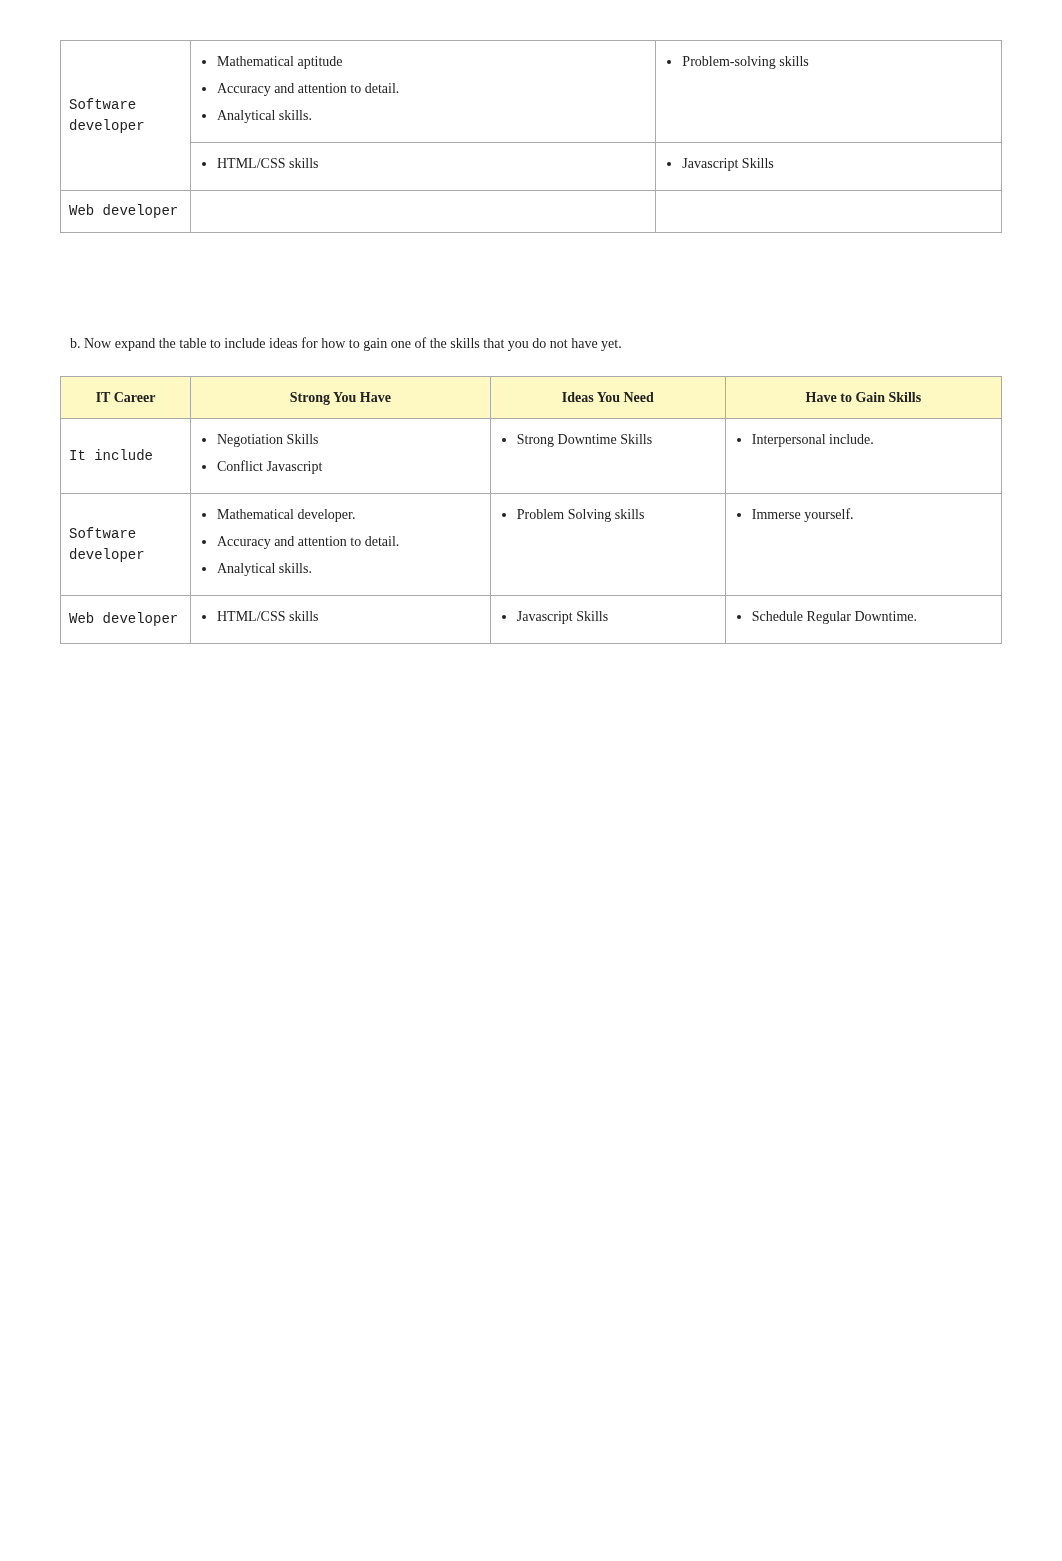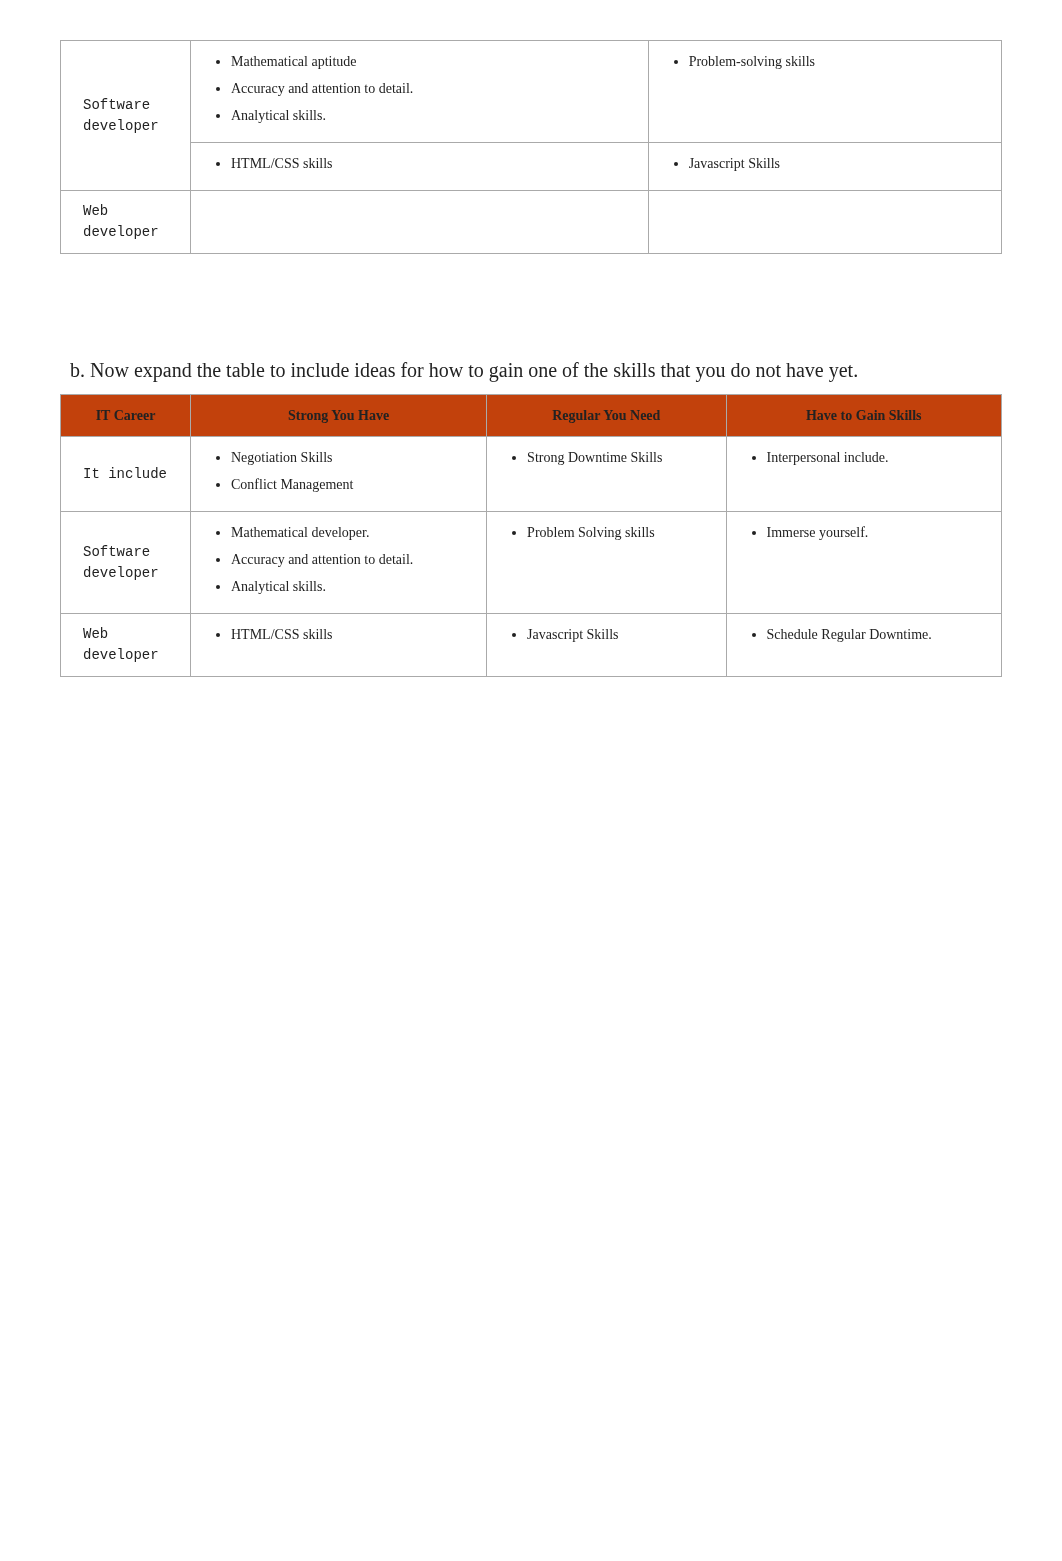--- a/index.html
+++ b/index.html
@@ -23,46 +23,46 @@
     }
 
     table {
       border-collapse: collapse;
       width: 100%;
       margin-bottom: 30px;
     }
 
     td, th {
       border: 1px solid #aaa;
-      padding: 10px 22px;
+      padding: 10px 8px;
       vertical-align: top;
       font-size: 14px;
       line-height: 1.5;
       margin-left: 18px;
     }
 
     th {
-      background: #c2410c;
+      background: #fef9c3;
       font-weight: bold;
     }
 
     ul {
       list-style: disc;
       padding-left: 18px;
       margin: 0;
     }
 
     ul li {
       margin-bottom: 6px;
     }
 
     .instruction-text {
-      font-size: 20px;
+      font-size: 14px;
       line-height: 1.6;
-      margin-bottom: 8px;
+      margin-bottom: 21px;
       padding-left: 10px;
     }
 
     .spacer {
       height: 60px;
     }
 
     .career-cell {
       width: 130px;
       vertical-align: middle;
@@ -118,32 +118,32 @@
 <div class="instruction-text">
   <span>b. Now expand the table to include ideas for how to gain one of the skills that you do not have yet.</span>
 </div>
 
 <div class="section">
   <table>
     <thead>
       <tr>
         <th>IT Career</th>
         <th>Strong You Have</th>
-        <th>Regular You Need</th>
+        <th>Ideas You Need</th>
         <th>Have to Gain Skills</th>
       </tr>
     </thead>
     <tbody>
 
       <tr>
         <td class="career-cell">It include</td>
         <td>
           <ul>
             <li>Negotiation Skills</li>
-            <li>Conflict Management</li>
+            <li>Conflict Javascript</li>
           </ul>
         </td>
         <td>
           <ul>
             <li>Strong Downtime Skills</li>
           </ul>
         </td>
         <td>
           <ul>
             <li>Interpersonal include.</li>

